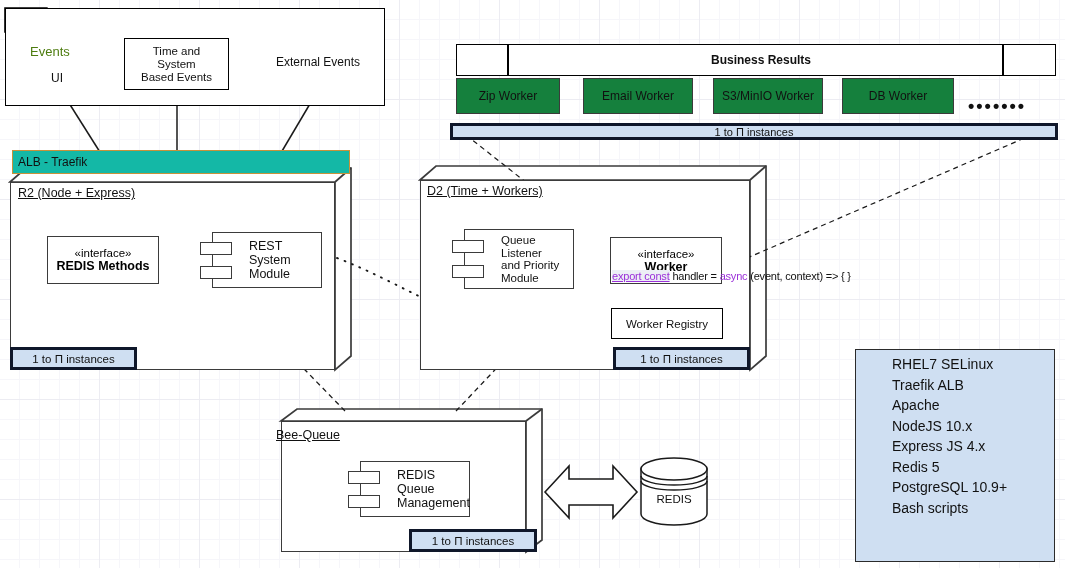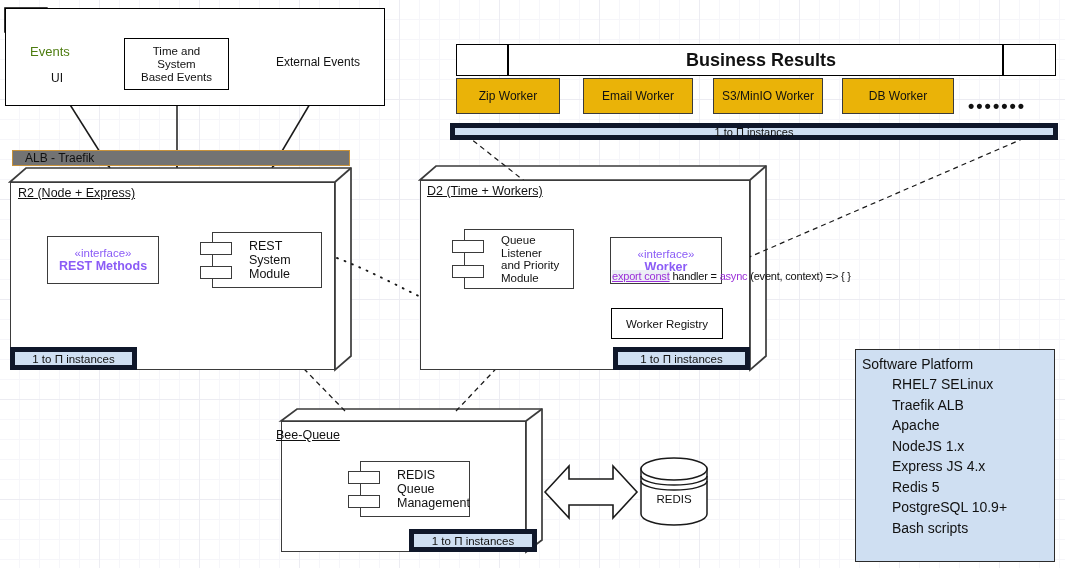--- a/index.html
+++ b/index.html
@@ -45,23 +45,23 @@
   }
 
   
   #tsbe{left:124px;top:38px;width:105px;height:52px;}
   #tsbe .inner{position:absolute;left:0;top:0;right:0;bottom:0;
     display:flex;align-items:center;justify-content:center;
     font-size:11.5px;line-height:13px;padding:0 9px;box-sizing:border-box;}
 
   
   #alb-bar{
-    left:12px;top:150px;width:338px;height:16px;
-    background:#737373;border:1.4px solid #c8923a;
-    font-size:12px;color:#111;display:flex;align-items:center;padding-left:12px;
+    left:12px;top:150px;width:338px;height:24px;
+    background:#14b8a6;border:1.4px solid #c8923a;
+    font-size:12px;color:#111;display:flex;align-items:center;padding-left:5px;
     box-sizing:border-box;
   }
 
   
   .node3d-face{
     border:1.7px solid #3b3b3b;background:#fff;box-sizing:border-box;
   }
   #r2-face{left:10px;top:182px;width:325px;height:188px;}
   #d2-face{left:420px;top:180px;width:330px;height:190px;}
   #bq-face{left:281px;top:421px;width:245px;height:131px;}
@@ -69,34 +69,34 @@
   .node-title{
     position:absolute;font-size:12.5px;color:#111;
     text-decoration:underline;white-space:nowrap;
   }
   #r2-title{left:18px;top:186px;}
   #d2-title{left:427px;top:184px;}
   #bq-title{left:276px;top:428px;}
 
   
   .inst-badge{
-    position:absolute;background:#cfdff2;border:5px solid #0f172a;
+    position:absolute;background:#cfdff2;border:3px solid #0f172a;
     font-size:11.5px;color:#111;display:flex;align-items:center;
     justify-content:center;box-sizing:border-box;
   }
   #r2-inst{left:10px;top:347px;width:127px;height:23px;}
   #d2-inst{left:613px;top:347px;width:137px;height:23px;}
   #bq-inst{left:409px;top:529px;width:128px;height:23px;}
   #br-inst{left:450px;top:123px;width:608px;height:17px;font-size:11px;}
 
   
   .iface{
     position:absolute;border:1.7px solid #3b3b3b;background:#fff;
     box-sizing:border-box;display:flex;flex-direction:column;
-    align-items:center;justify-content:center;color:#8b5cf6;
+    align-items:center;justify-content:center;color:#000000;
   }
   #rest-methods{left:47px;top:236px;width:112px;height:48px;}
   #rest-methods .st{font-size:11.5px;}
   #rest-methods .nm{font-size:12.5px;font-weight:bold;}
 
   #worker-iface{left:610px;top:237px;width:112px;height:47px;}
   #worker-iface .st{font-size:11.5px;}
   #worker-iface .nm{font-size:12.5px;font-weight:bold;}
 
   #worker-code{
@@ -132,26 +132,26 @@
   #queue-listener{left:464px;top:229px;width:110px;height:60px;}
   #queue-listener .lbl{font-size:11.5px;line-height:12.5px;}
   #queue-listener .tab.t1{top:10px;}
   #queue-listener .tab.t2{top:35px;}
 
   #redis-qm{left:360px;top:461px;width:110px;height:56px;}
   #redis-qm .tab.t1{top:9px;}
   #redis-qm .tab.t2{top:33px;}
   #br-hdr-left{left:456px;top:44px;width:52px;height:32px;}
   #br-hdr-mid{left:508px;top:44px;width:495px;height:32px;
-    font-size:18px;font-weight:bold;padding-left:11px;}
+    font-size:12px;font-weight:bold;padding-left:11px;}
   #br-hdr-right{left:1003px;top:44px;width:53px;height:32px;}
 
   .worker-cell{
     position:absolute;top:78px;height:36px;
-    border:1.4px solid #3b3b3b;background:#eab308;box-sizing:border-box;
+    border:1.4px solid #3b3b3b;background:#15803d;box-sizing:border-box;
     display:flex;align-items:center;justify-content:center;
     font-size:12px;color:#111;
   }
   #bw0{left:456px;width:104px;}
   #bw1{left:583px;width:110px;}
   #bw2{left:713px;width:110px;}
   #bw3{left:842px;width:112px;}
   #br-dots{
     position:absolute;left:968px;top:96px;font-size:18px;
     letter-spacing:2px;color:#111;font-weight:bold;
@@ -284,21 +284,21 @@
 
 <div class="node" style="left:268px;top:54px;width:100px;height:16px;display:flex;align-items:center;justify-content:center;font-size:12px;color:#111;">External Events</div>
 
 <div class="node" id="alb-bar">ALB - Traefik</div>
 
 <div class="node node3d-face" id="r2-face"></div>
 <div class="node-title" id="r2-title">R2 (Node + Express)</div>
 
 <div class="iface" id="rest-methods">
   <div class="st">«interface»</div>
-  <div class="nm">REST Methods</div>
+  <div class="nm">REDIS Methods</div>
 </div>
 
 <div class="comp" id="rest-queue">
   <div class="tab t1"></div>
   <div class="tab t2"></div>
   <div class="lbl">REST
 System
 Module</div>
 </div>
 
@@ -352,24 +352,23 @@
 Management</div>
 </div>
 
 <div class="inst-badge" id="bq-inst">1 to Π instances</div>
 
 <div id="redis-db">
   <div class="lbl">REDIS</div>
 </div>
 
 <div class="node" id="sw-platform">
-  <div class="head">Software Platform</div>
   <ul>
     <li>RHEL7 SELinux</li>
     <li>Traefik ALB</li>
     <li>Apache</li>
-    <li>NodeJS 1.x</li>
+    <li>NodeJS 10.x</li>
     <li>Express JS 4.x</li>
     <li>Redis 5</li>
     <li>PostgreSQL 10.9+</li>
     <li>Bash scripts</li>
   </ul>
 </div>
 
 </body></html>

